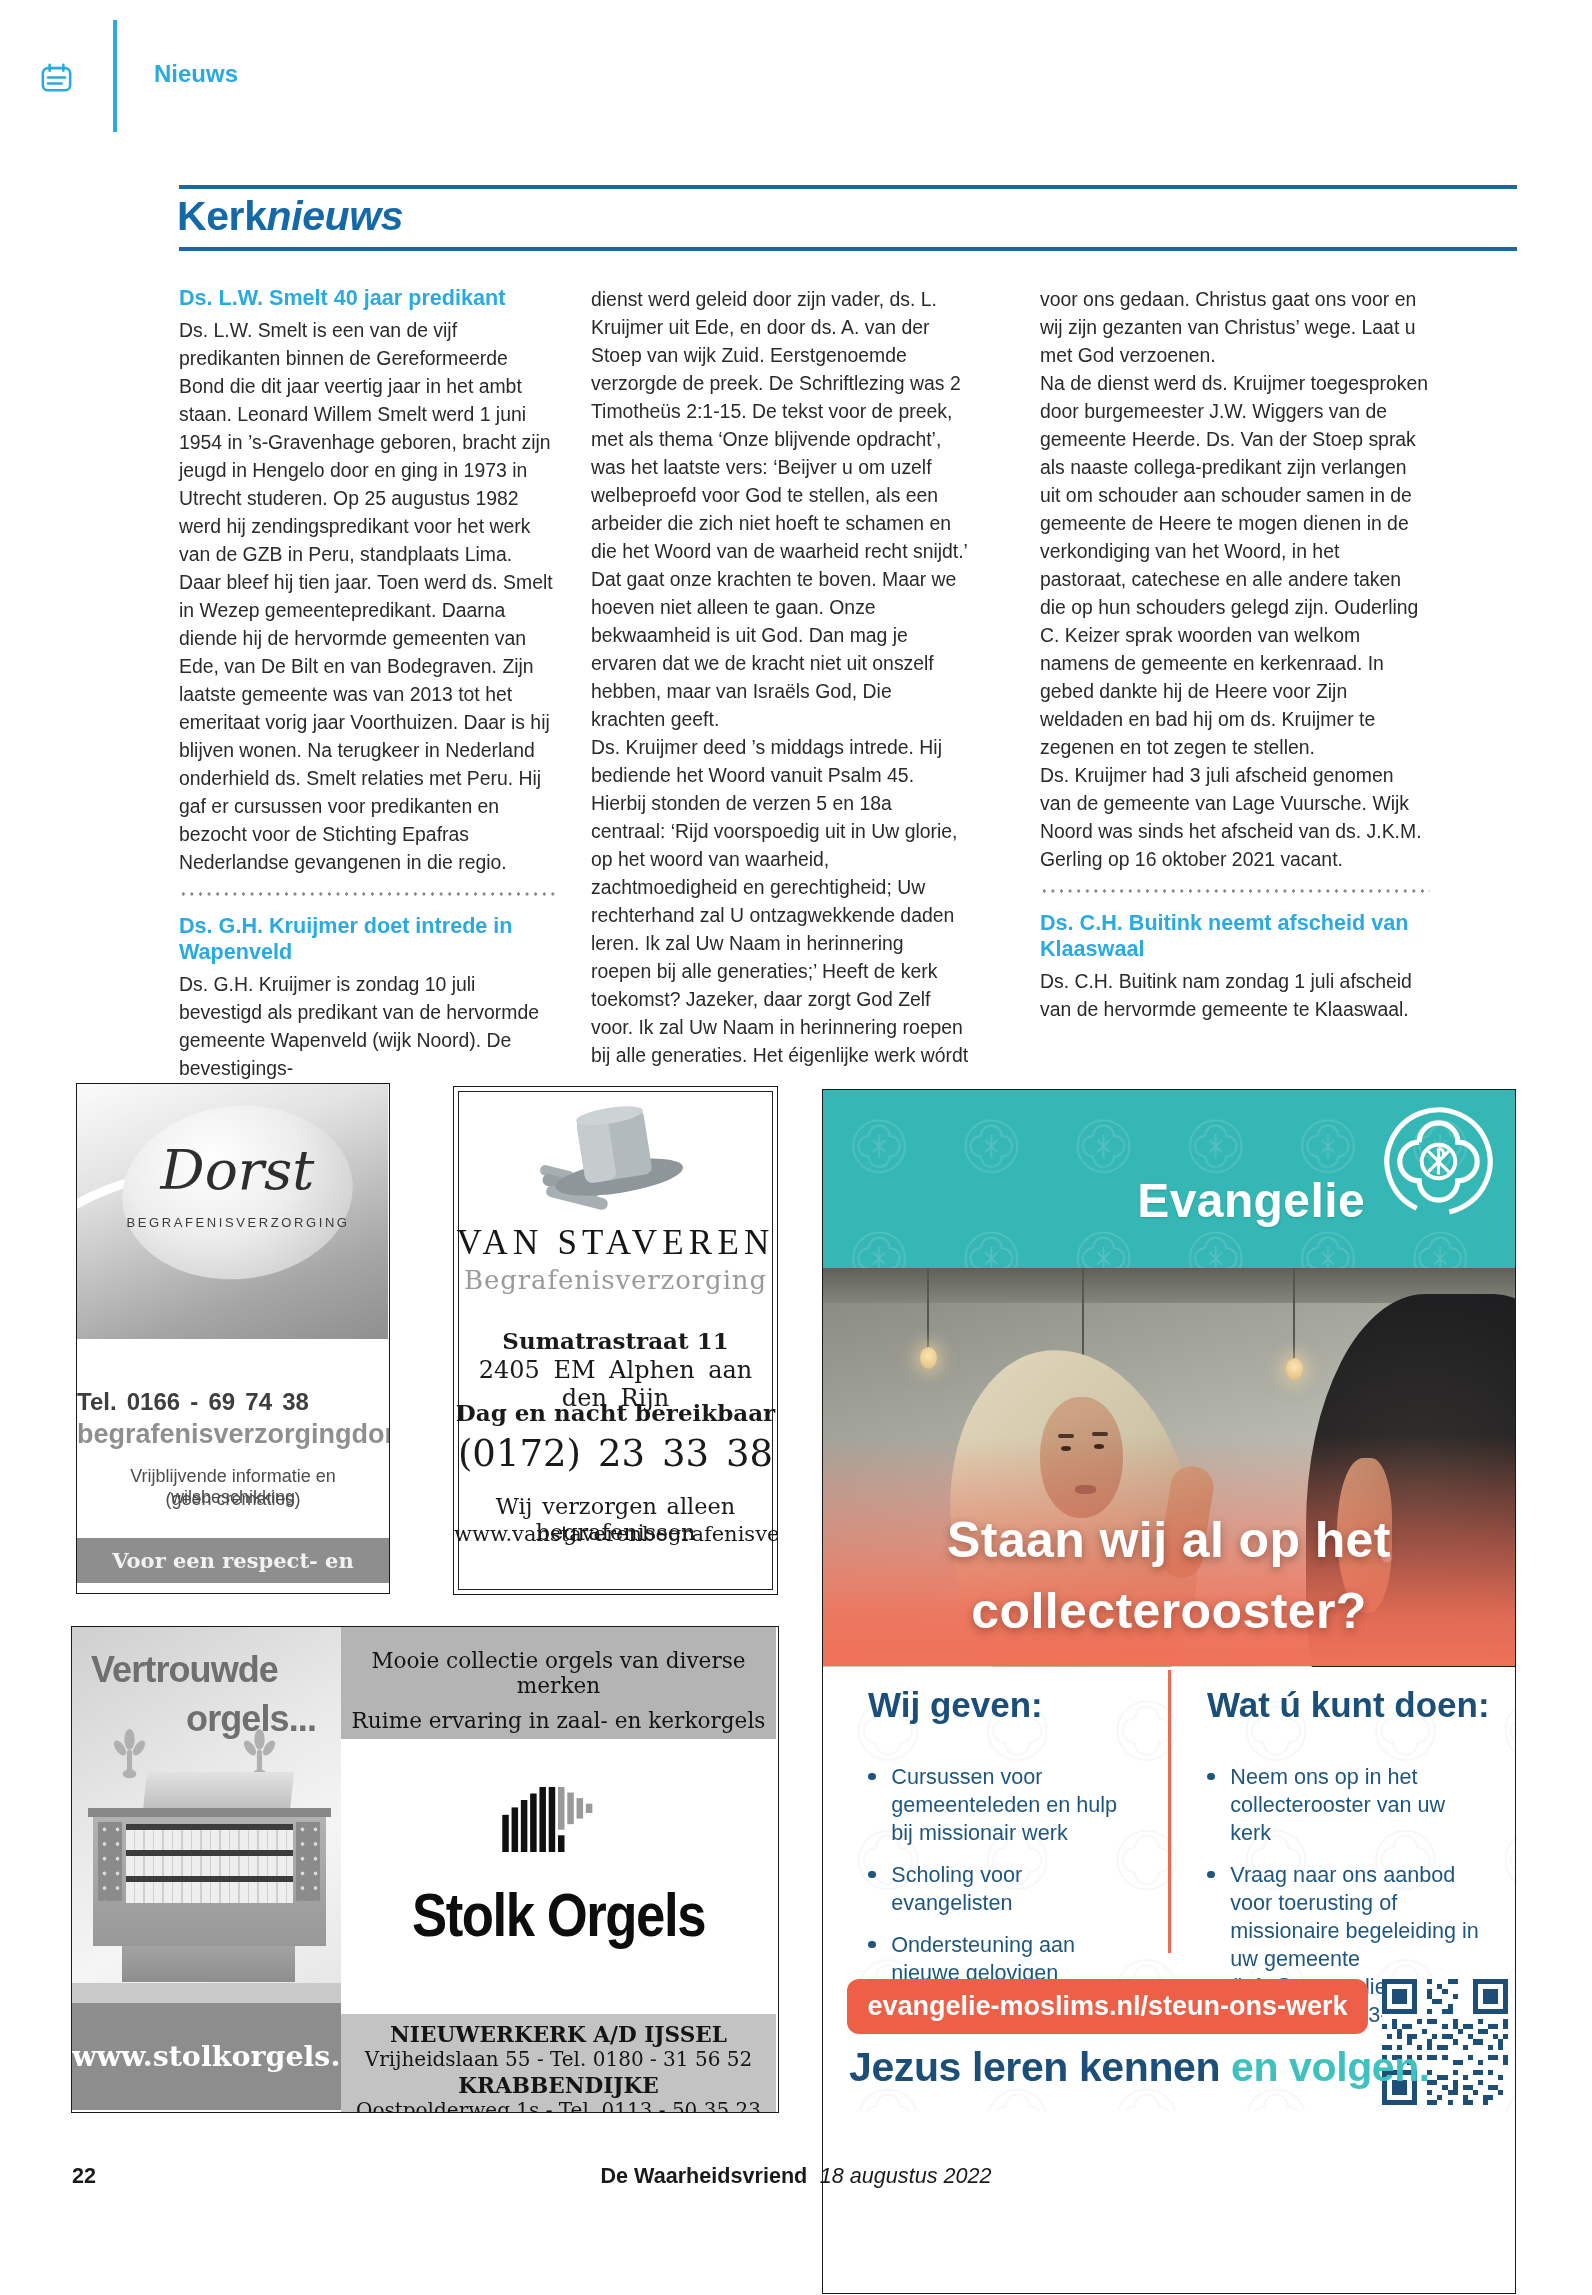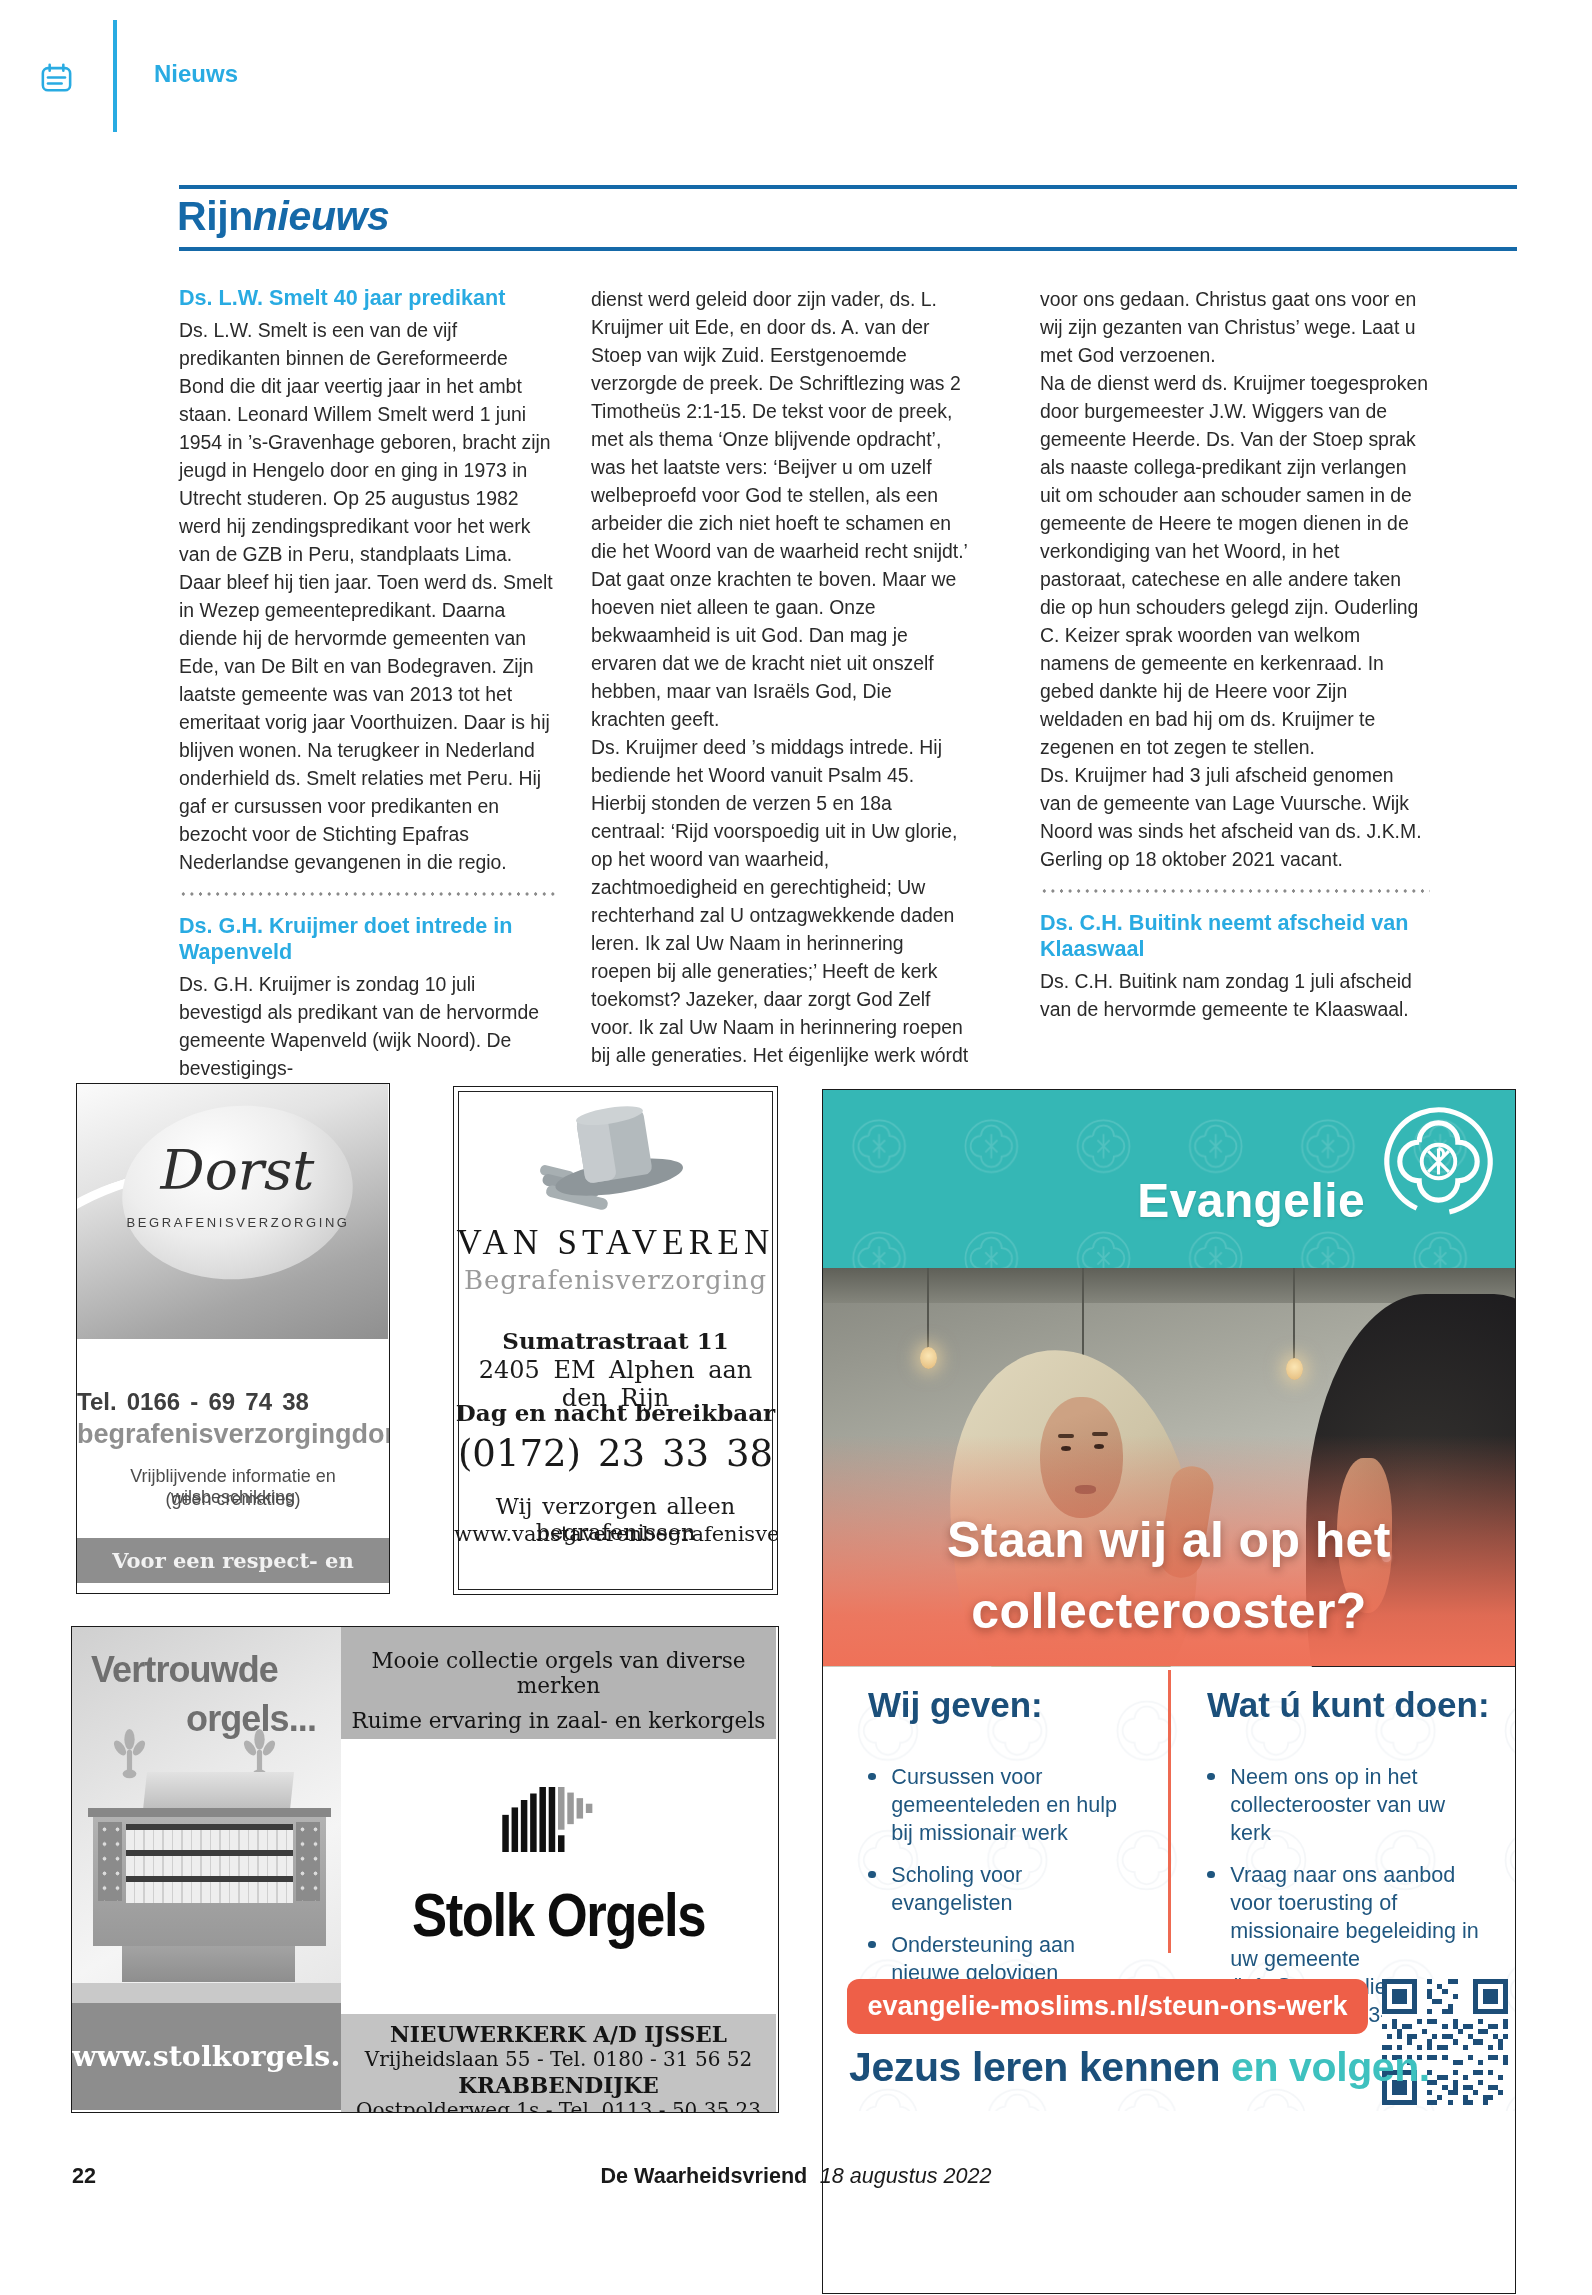--- a/index.html
+++ b/index.html
@@ -95,40 +95,40 @@
       <line x1="10" y1="2" x2="10" y2="9" stroke="#29abe2" stroke-width="3" stroke-linecap="round"></line>
       <line x1="26" y1="2" x2="26" y2="9" stroke="#29abe2" stroke-width="3" stroke-linecap="round"></line>
       <line x1="8" y1="17" x2="28" y2="17" stroke="#29abe2" stroke-width="3" stroke-linecap="round"></line>
       <line x1="8" y1="24" x2="24" y2="24" stroke="#29abe2" stroke-width="3" stroke-linecap="round"></line>
     </svg>
   </div>
   <div class="abs vrule" style="left:113px;top:20px;height:112px;"></div>
   <div class="abs section-label" style="left:154px;top:60px;">Nieuws</div>
 
   <div class="abs hrule" style="left:179px;top:185px;width:1338px;"></div>
-  <div class="abs kerk-title" style="left:177px;top:193px;"><span>Rijn</span><span class="it">nieuws</span></div>
+  <div class="abs kerk-title" style="left:177px;top:193px;"><span>Kerk</span><span class="it">nieuws</span></div>
   <div class="abs hrule" style="left:179px;top:247px;width:1338px;"></div>
 
   <div class="col" style="left:179px;width:378px;">
     <h3 class="art-h">Ds. L.W. Smelt 40 jaar predikant</h3>
     <p class="art-p">Ds. L.W. Smelt is een van de vijf predikanten binnen de Gereformeerde Bond die dit jaar veertig jaar in het ambt staan. Leonard Willem Smelt werd 1 juni 1954 in ’s-Gravenhage geboren, bracht zijn jeugd in Hengelo door en ging in 1973 in Utrecht studeren. Op 25 augustus 1982 werd hij zendingspredikant voor het werk van de GZB in Peru, standplaats Lima. Daar bleef hij tien jaar. Toen werd ds. Smelt in Wezep gemeentepredikant. Daarna diende hij de hervormde gemeenten van Ede, van De Bilt en van Bodegraven. Zijn laatste gemeente was van 2013 tot het emeritaat vorig jaar Voorthuizen. Daar is hij blijven wonen. Na terugkeer in Nederland onderhield ds. Smelt relaties met Peru. Hij gaf er cursussen voor predikanten en bezocht voor de Stichting Epafras Nederlandse gevangenen in die regio.</p>
     <div class="dotsep"></div>
     <h3 class="art-h">Ds. G.H. Kruijmer doet intrede in Wapenveld</h3>
     <p class="art-p">Ds. G.H. Kruijmer is zondag 10 juli bevestigd als predikant van de hervormde gemeente Wapenveld (wijk Noord). De bevestigings-</p>
   </div>
 
   <div class="col" style="left:591px;width:378px;">
     <p class="art-p">dienst werd geleid door zijn vader, ds. L. Kruijmer uit Ede, en door ds. A. van der Stoep van wijk Zuid. Eerstgenoemde verzorgde de preek. De Schriftlezing was 2 Timotheüs 2:1-15. De tekst voor de preek, met als thema ‘Onze blijvende opdracht’, was het laatste vers: ‘Beijver u om uzelf welbeproefd voor God te stellen, als een arbeider die zich niet hoeft te schamen en die het Woord van de waarheid recht snijdt.’ Dat gaat onze krachten te boven. Maar we hoeven niet alleen te gaan. Onze bekwaamheid is uit God. Dan mag je ervaren dat we de kracht niet uit onszelf hebben, maar van Israëls God, Die krachten geeft.</p>
     <p class="art-p">Ds. Kruijmer deed ’s middags intrede. Hij bediende het Woord vanuit Psalm 45. Hierbij stonden de verzen 5 en 18a centraal: ‘Rijd voorspoedig uit in Uw glorie, op het woord van waarheid, zachtmoedigheid en gerechtigheid; Uw rechterhand zal U ontzagwekkende daden leren. Ik zal Uw Naam in herinnering roepen bij alle generaties;’ Heeft de kerk toekomst? Jazeker, daar zorgt God Zelf voor. Ik zal Uw Naam in herinnering roepen bij alle generaties. Het éigenlijke werk wórdt</p>
   </div>
 
   <div class="col" style="left:1040px;width:390px;">
     <p class="art-p">voor ons gedaan. Christus gaat ons voor en wij zijn gezanten van Christus’ wege. Laat u met God verzoenen.</p>
     <p class="art-p">Na de dienst werd ds. Kruijmer toegesproken door burgemeester J.W. Wiggers van de gemeente Heerde. Ds. Van der Stoep sprak als naaste collega-predikant zijn verlangen uit om schouder aan schouder samen in de gemeente de Heere te mogen dienen in de verkondiging van het Woord, in het pastoraat, catechese en alle andere taken die op hun schouders gelegd zijn. Ouderling C. Keizer sprak woorden van welkom namens de gemeente en kerkenraad. In gebed dankte hij de Heere voor Zijn weldaden en bad hij om ds. Kruijmer te zegenen en tot zegen te stellen.</p>
-    <p class="art-p">Ds. Kruijmer had 3 juli afscheid genomen van de gemeente van Lage Vuursche. Wijk Noord was sinds het afscheid van ds. J.K.M. Gerling op 18 oktober 2021 vacant.</p>
+    <p class="art-p">Ds. Kruijmer had 3 juli afscheid genomen van de gemeente van Lage Vuursche. Wijk Noord was sinds het afscheid van ds. J.K.M. Gerling op 16 oktober 2021 vacant.</p>
     <div class="dotsep"></div>
     <h3 class="art-h">Ds. C.H. Buitink neemt afscheid van Klaaswaal</h3>
     <p class="art-p">Ds. C.H. Buitink nam zondag 1 juli afscheid van de hervormde gemeente te Klaaswaal.</p>
   </div>
 
   <div class="ad" style="left:76px;top:1083px;width:314px;height:511px;">
     <div class="abs dorst-gfx">
       <div class="abs dorst-swoosh" style="left:-129px;top:86px;width:449px;height:362px;transform:rotate(-18deg);"></div>
       <div class="abs dorst-oval"></div>
       <div class="abs dorst-swoosh" style="left:-60px;top:104px;width:431px;height:285px;transform:rotate(152deg);"></div>

